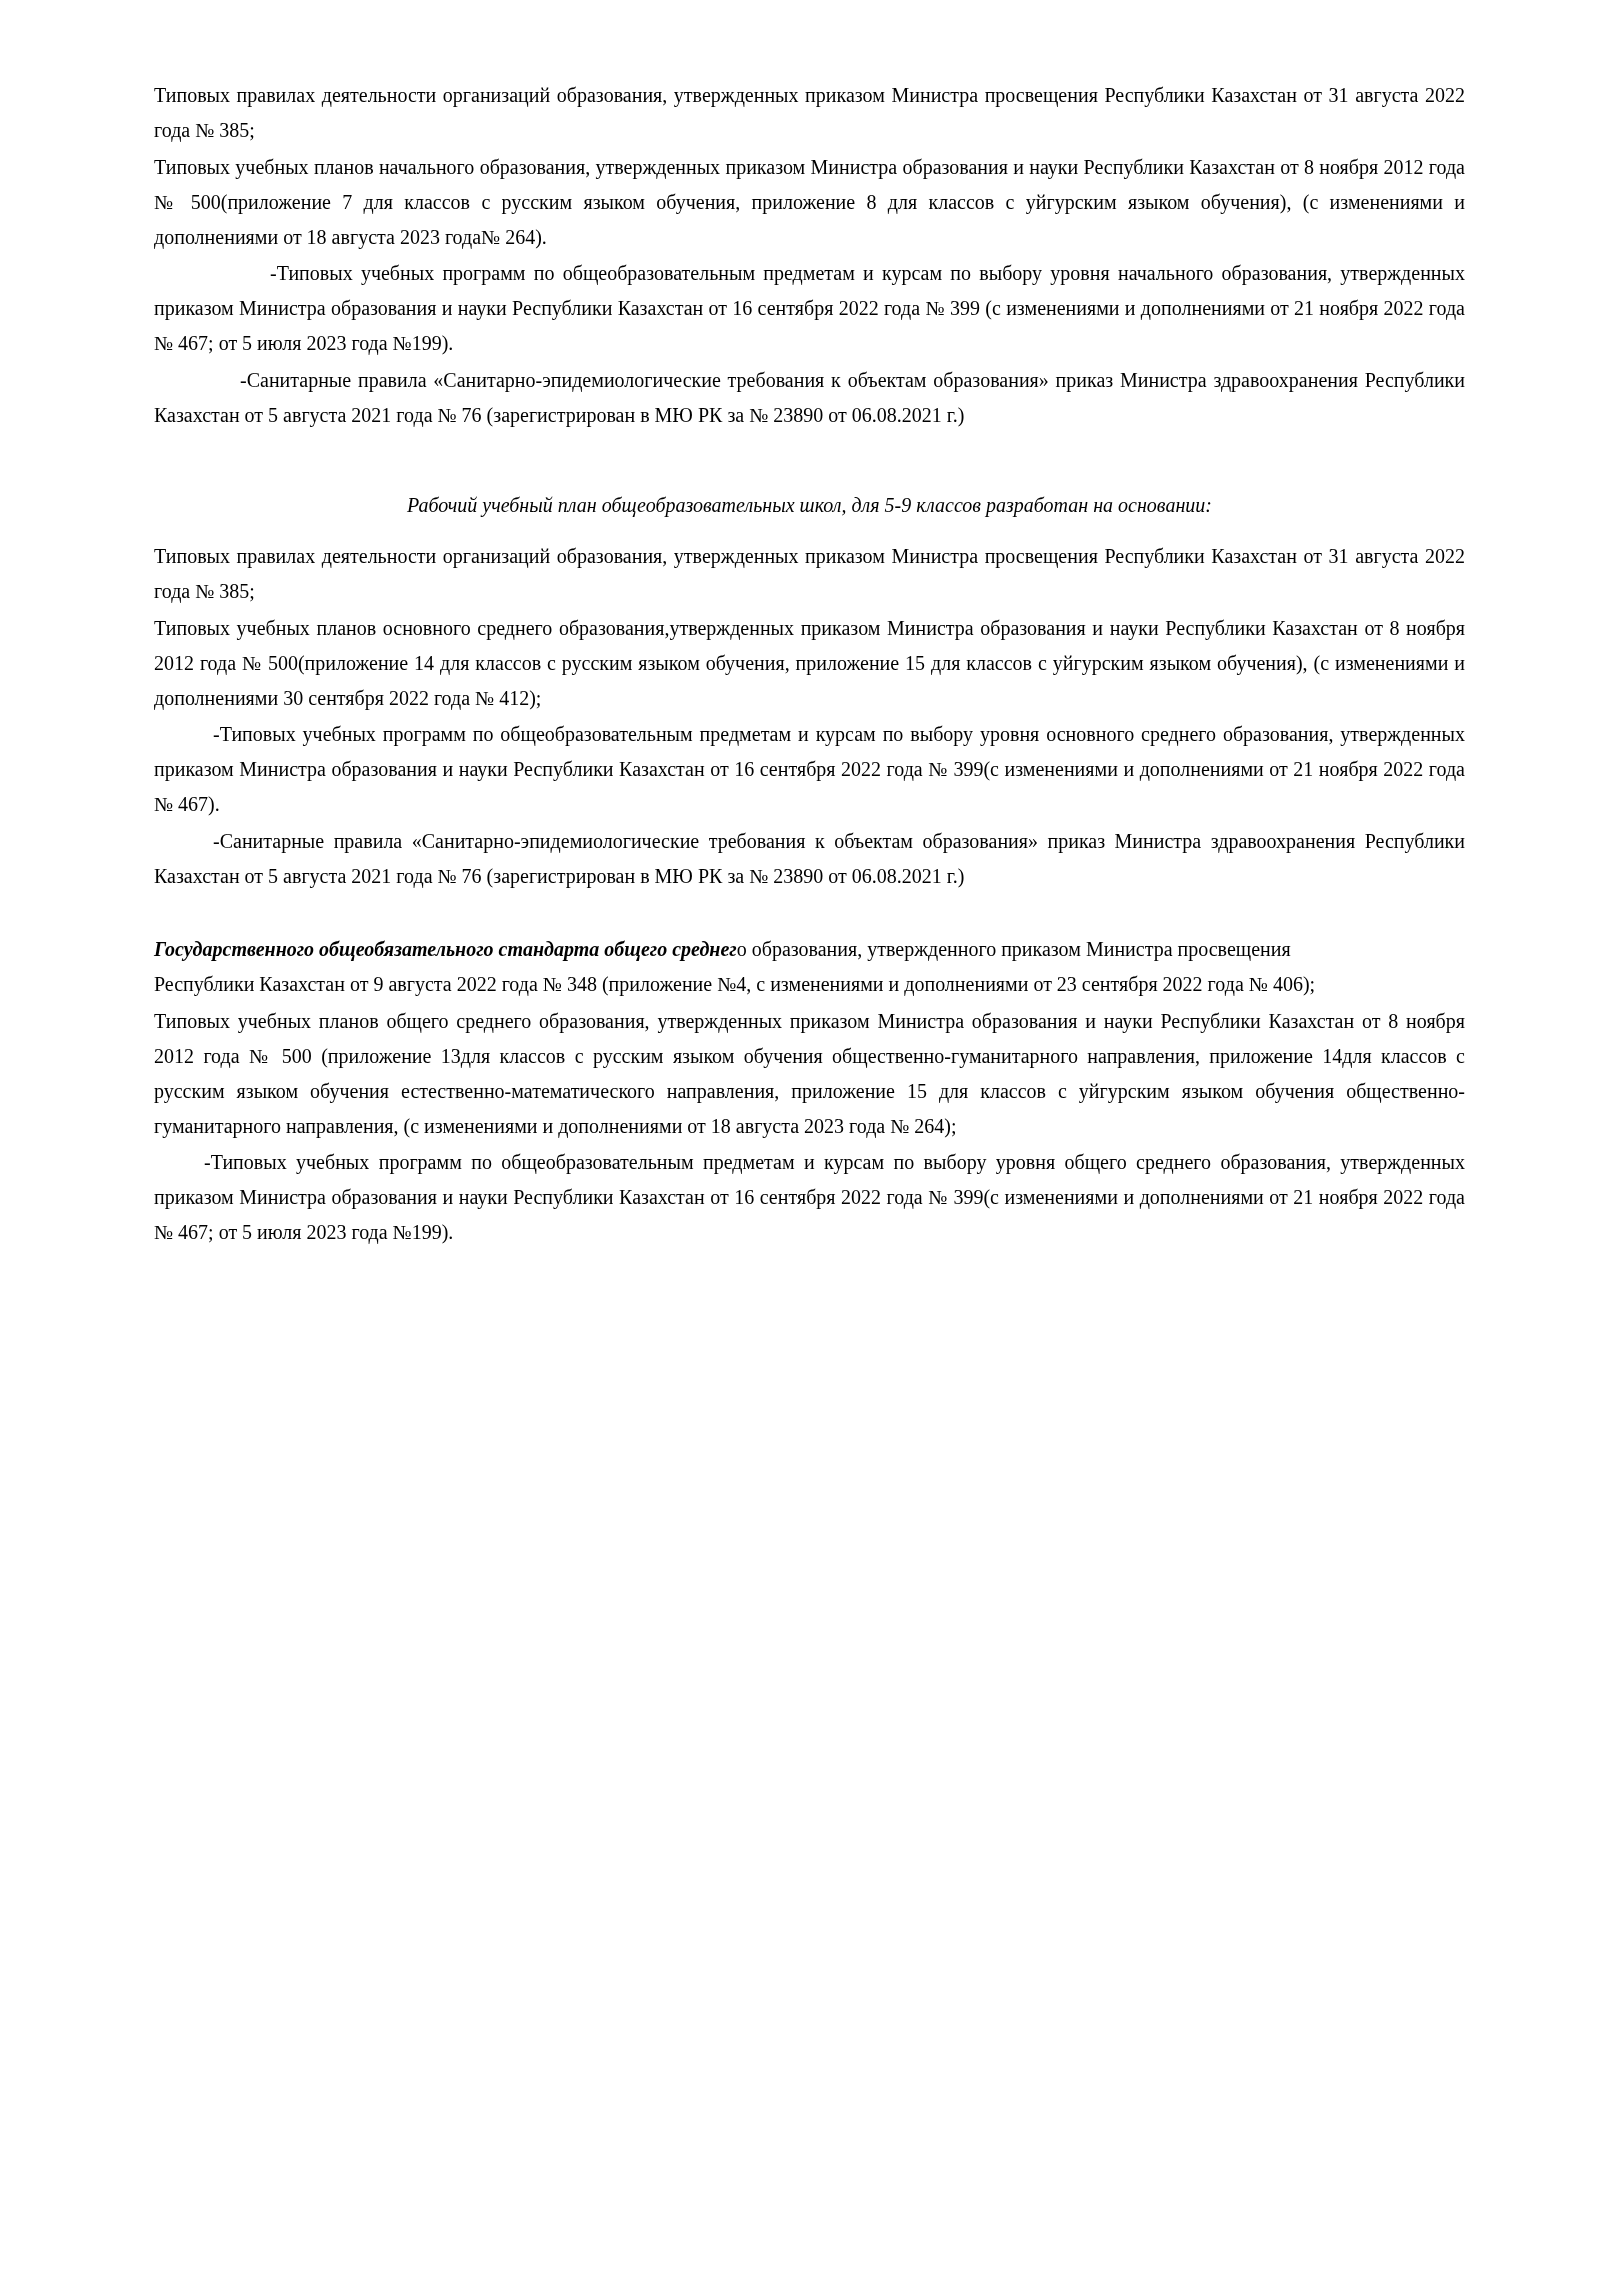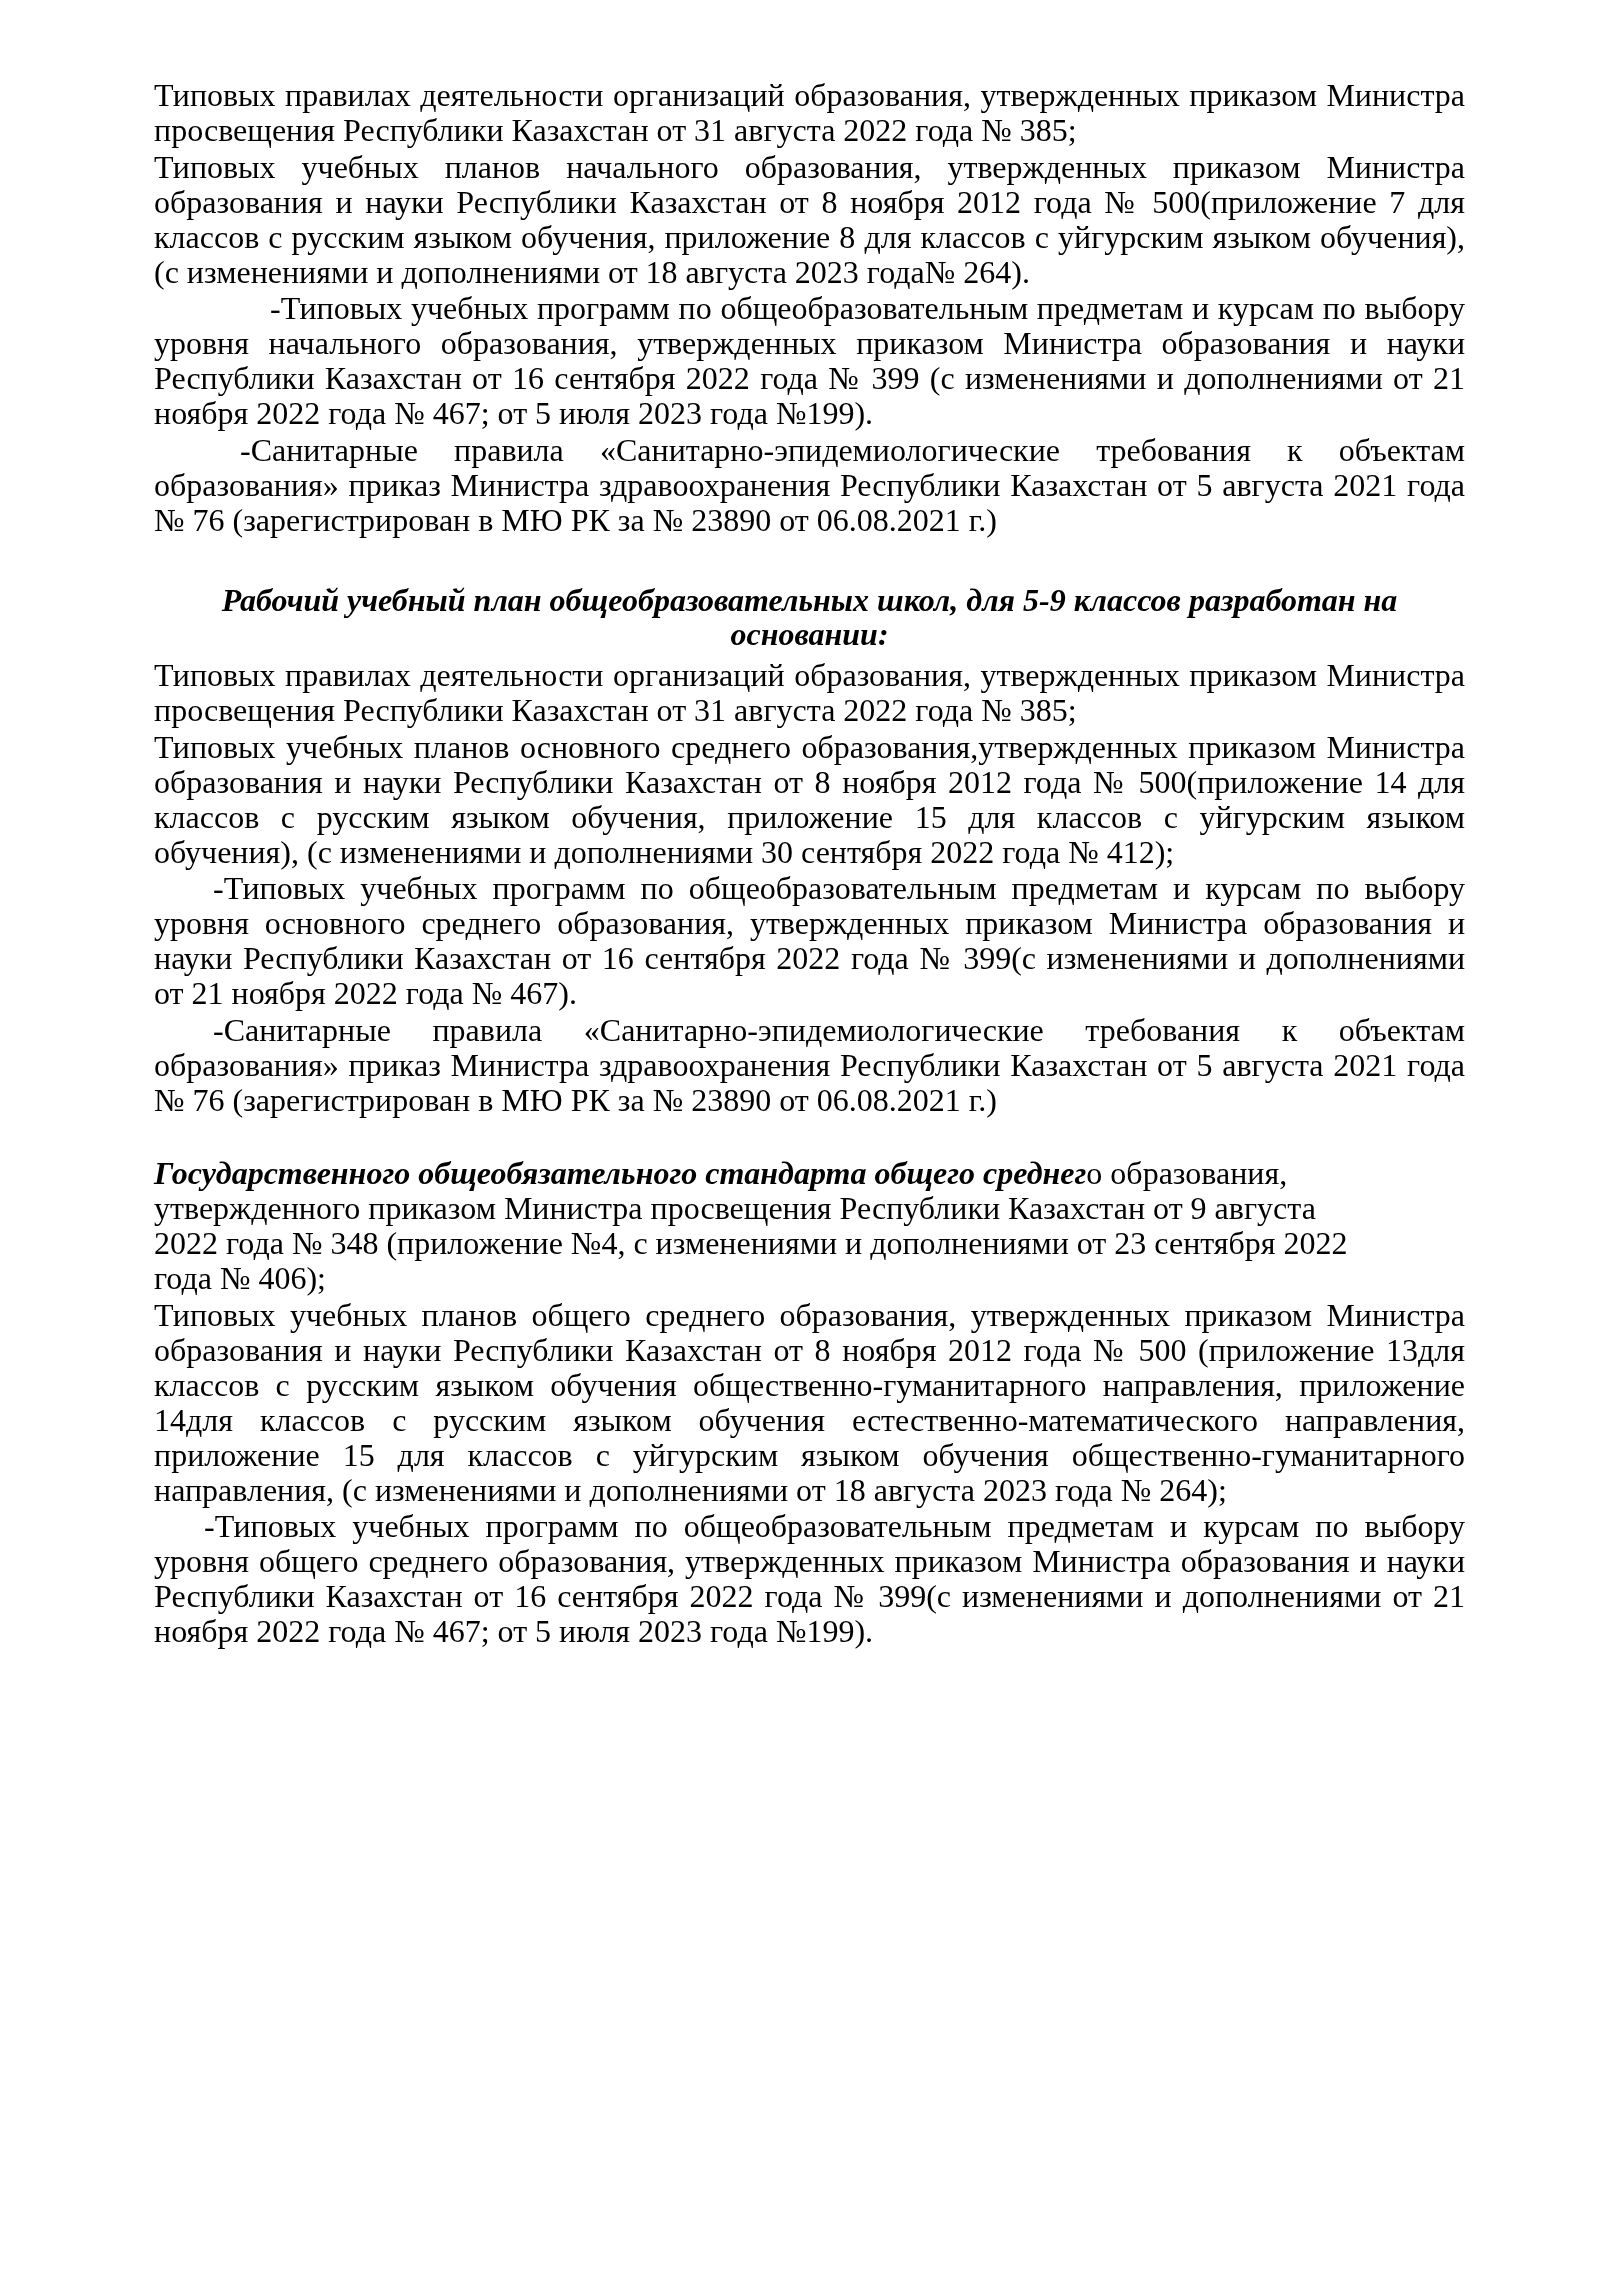--- a/index.html
+++ b/index.html
@@ -1,29 +1,29 @@
 <!DOCTYPE html>
 <html><head>
 <meta charset="utf-8">
 <style>
   html, body { margin: 0; padding: 0; background: #ffffff; }
   body { width: 1621px; height: 2293px; position: relative; overflow: hidden; }
   .page {
     position: absolute; left: 154px; top: 78px; width: 1311px;
     font-family: "Liberation Serif", "DejaVu Serif", serif;
-    font-size: 32px; line-height: 35px; color: #000;
+    font-size: 20px; line-height: 35px; color: #000;
   }
   p { margin: 0 0 1.5px 0; text-align: justify; text-align-last: left; }
   .ind1 { text-indent: 116px; }
   .ind2 { text-indent: 86px; }
   .ind3 { text-indent: 59px; }
   .ind4 { text-indent: 50px; }
   .heading {
-    font-weight: bold; font-style: italic; text-align: center; text-align-last: center;
-    margin: 7px; padding: 0 19.6px; line-height: 34px;
+    font-weight: normal; font-style: italic; text-align: center; text-align-last: center;
+    margin: 17px; padding: 0 19.6px; line-height: 34px;
   }
   .gap1 { height: 37px; }
   .gap2 { height: 37px; }
   .ragged { text-align: left; width: 1194px; }
   .bi { font-weight: bold; font-style: italic; margin-top: 12px; }
 </style>
 </head>
 <body>
 
 <div class="page">

